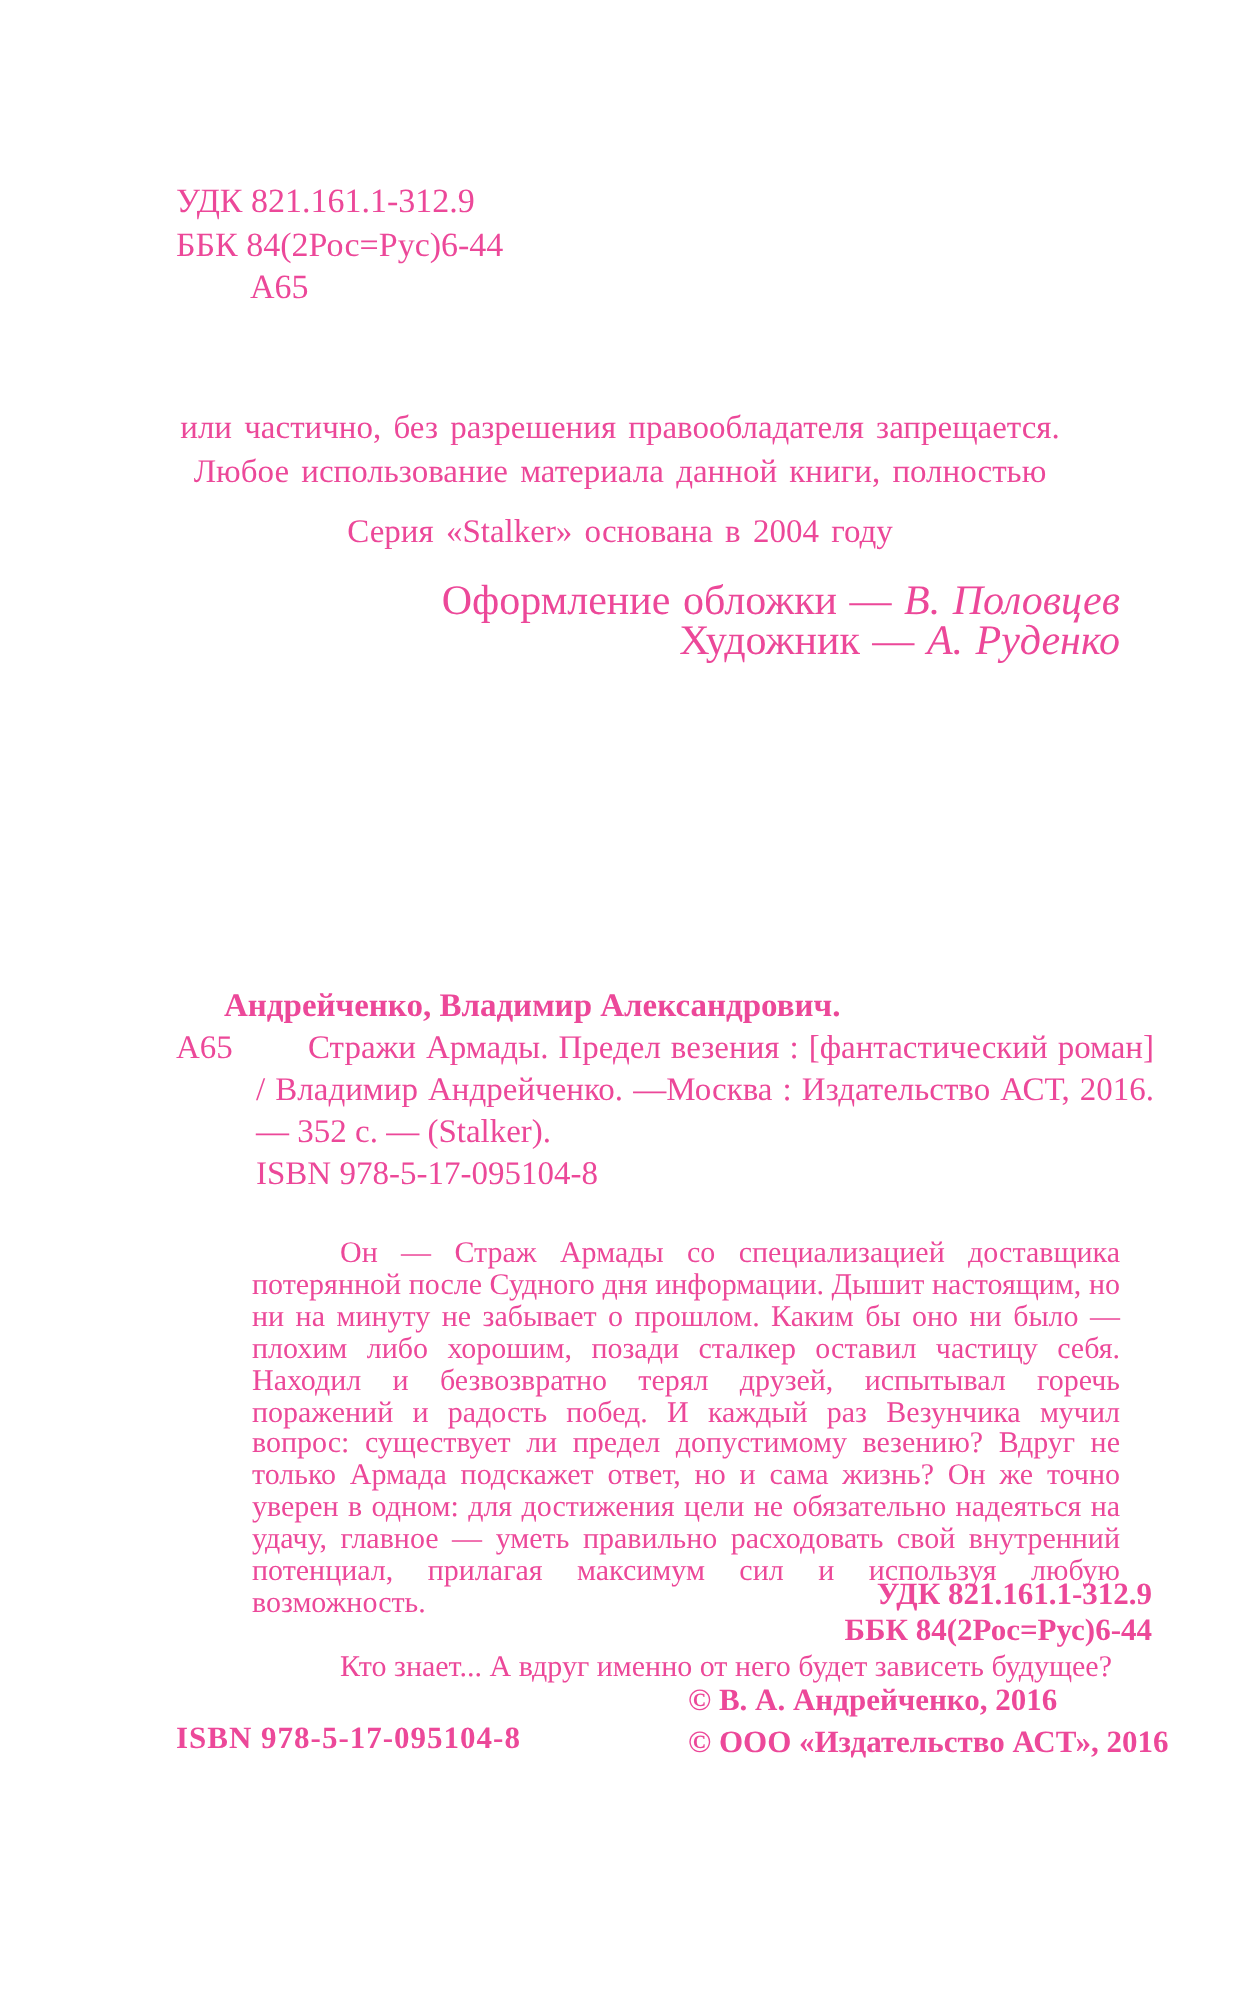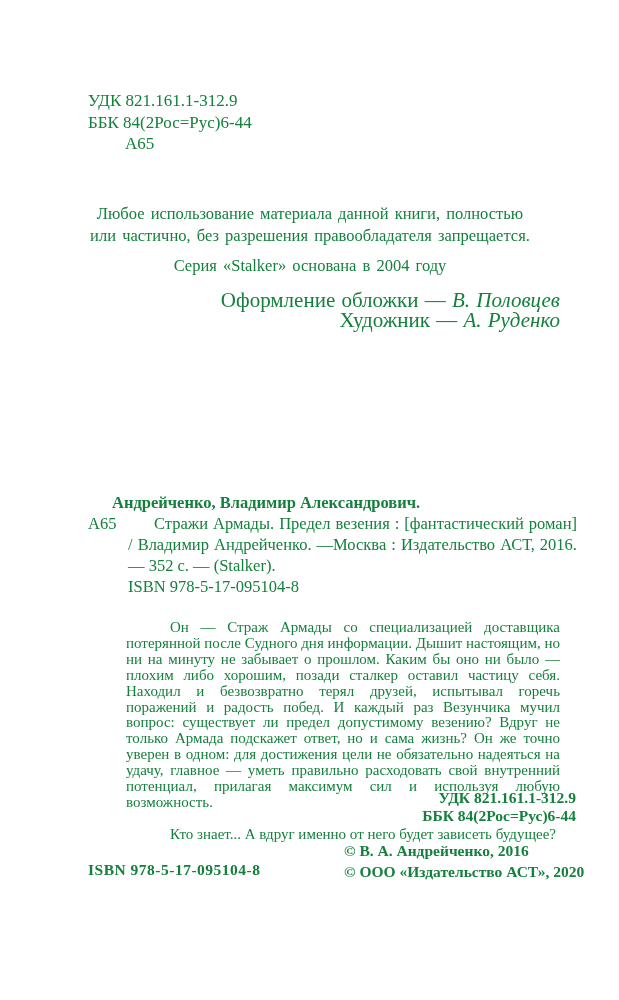--- a/index.html
+++ b/index.html
@@ -6,21 +6,21 @@
     margin: 0;
     padding: 0;
     background: #e8e8e8;
   }
   .page {
     position: relative;
     width: 619px;
     height: 1000px;
     margin: 0 auto;
     background: #ffffff;
-    color: #15803d;
+    color: #ec4899;
     font-family: "Liberation Serif", serif;
     overflow: hidden;
   }
 
   
   .udc-top {
     position: absolute;
     left: 88px;
     top: 90px;
     font-size: 17px;
@@ -146,22 +146,22 @@
 
 <div class="page">
 
   <div class="udc-top">
     <div>УДК 821.161.1-312.9</div>
     <div>ББК 84(2Рос=Рус)6-44</div>
     <div class="sign-line">А65</div>
   </div>
 
   <div class="usage-note">
+    <div>или частично, без разрешения правообладателя запрещается.</div>
     <div>Любое использование материала данной книги, полностью</div>
-    <div>или частично, без разрешения правообладателя запрещается.</div>
   </div>
 
   <div class="series-note">Серия «Stalker» основана в 2004 году</div>
 
   <div class="credits">
     <div><span>Оформление обложки — </span><span class="name">В. Половцев</span></div>
     <div><span>Художник — </span><span class="name">А. Руденко</span></div>
   </div>
 
   <div class="catalog-card">
@@ -179,18 +179,18 @@
     <p>Кто знает... А вдруг именно от него будет зависеть будущее?</p>
   </div>
 
   <div class="udc-bottom">
     <div>УДК 821.161.1-312.9</div>
     <div>ББК 84(2Рос=Рус)6-44</div>
   </div>
 
   <div class="copyright">
     <div>© В. А. Андрейченко, 2016</div>
-    <div>© ООО «Издательство АСТ», 2020</div>
+    <div>© ООО «Издательство АСТ», 2016</div>
   </div>
 
   <div class="isbn-bottom">ISBN 978-5-17-095104-8</div>
 
 </div>
 
 </body></html>

